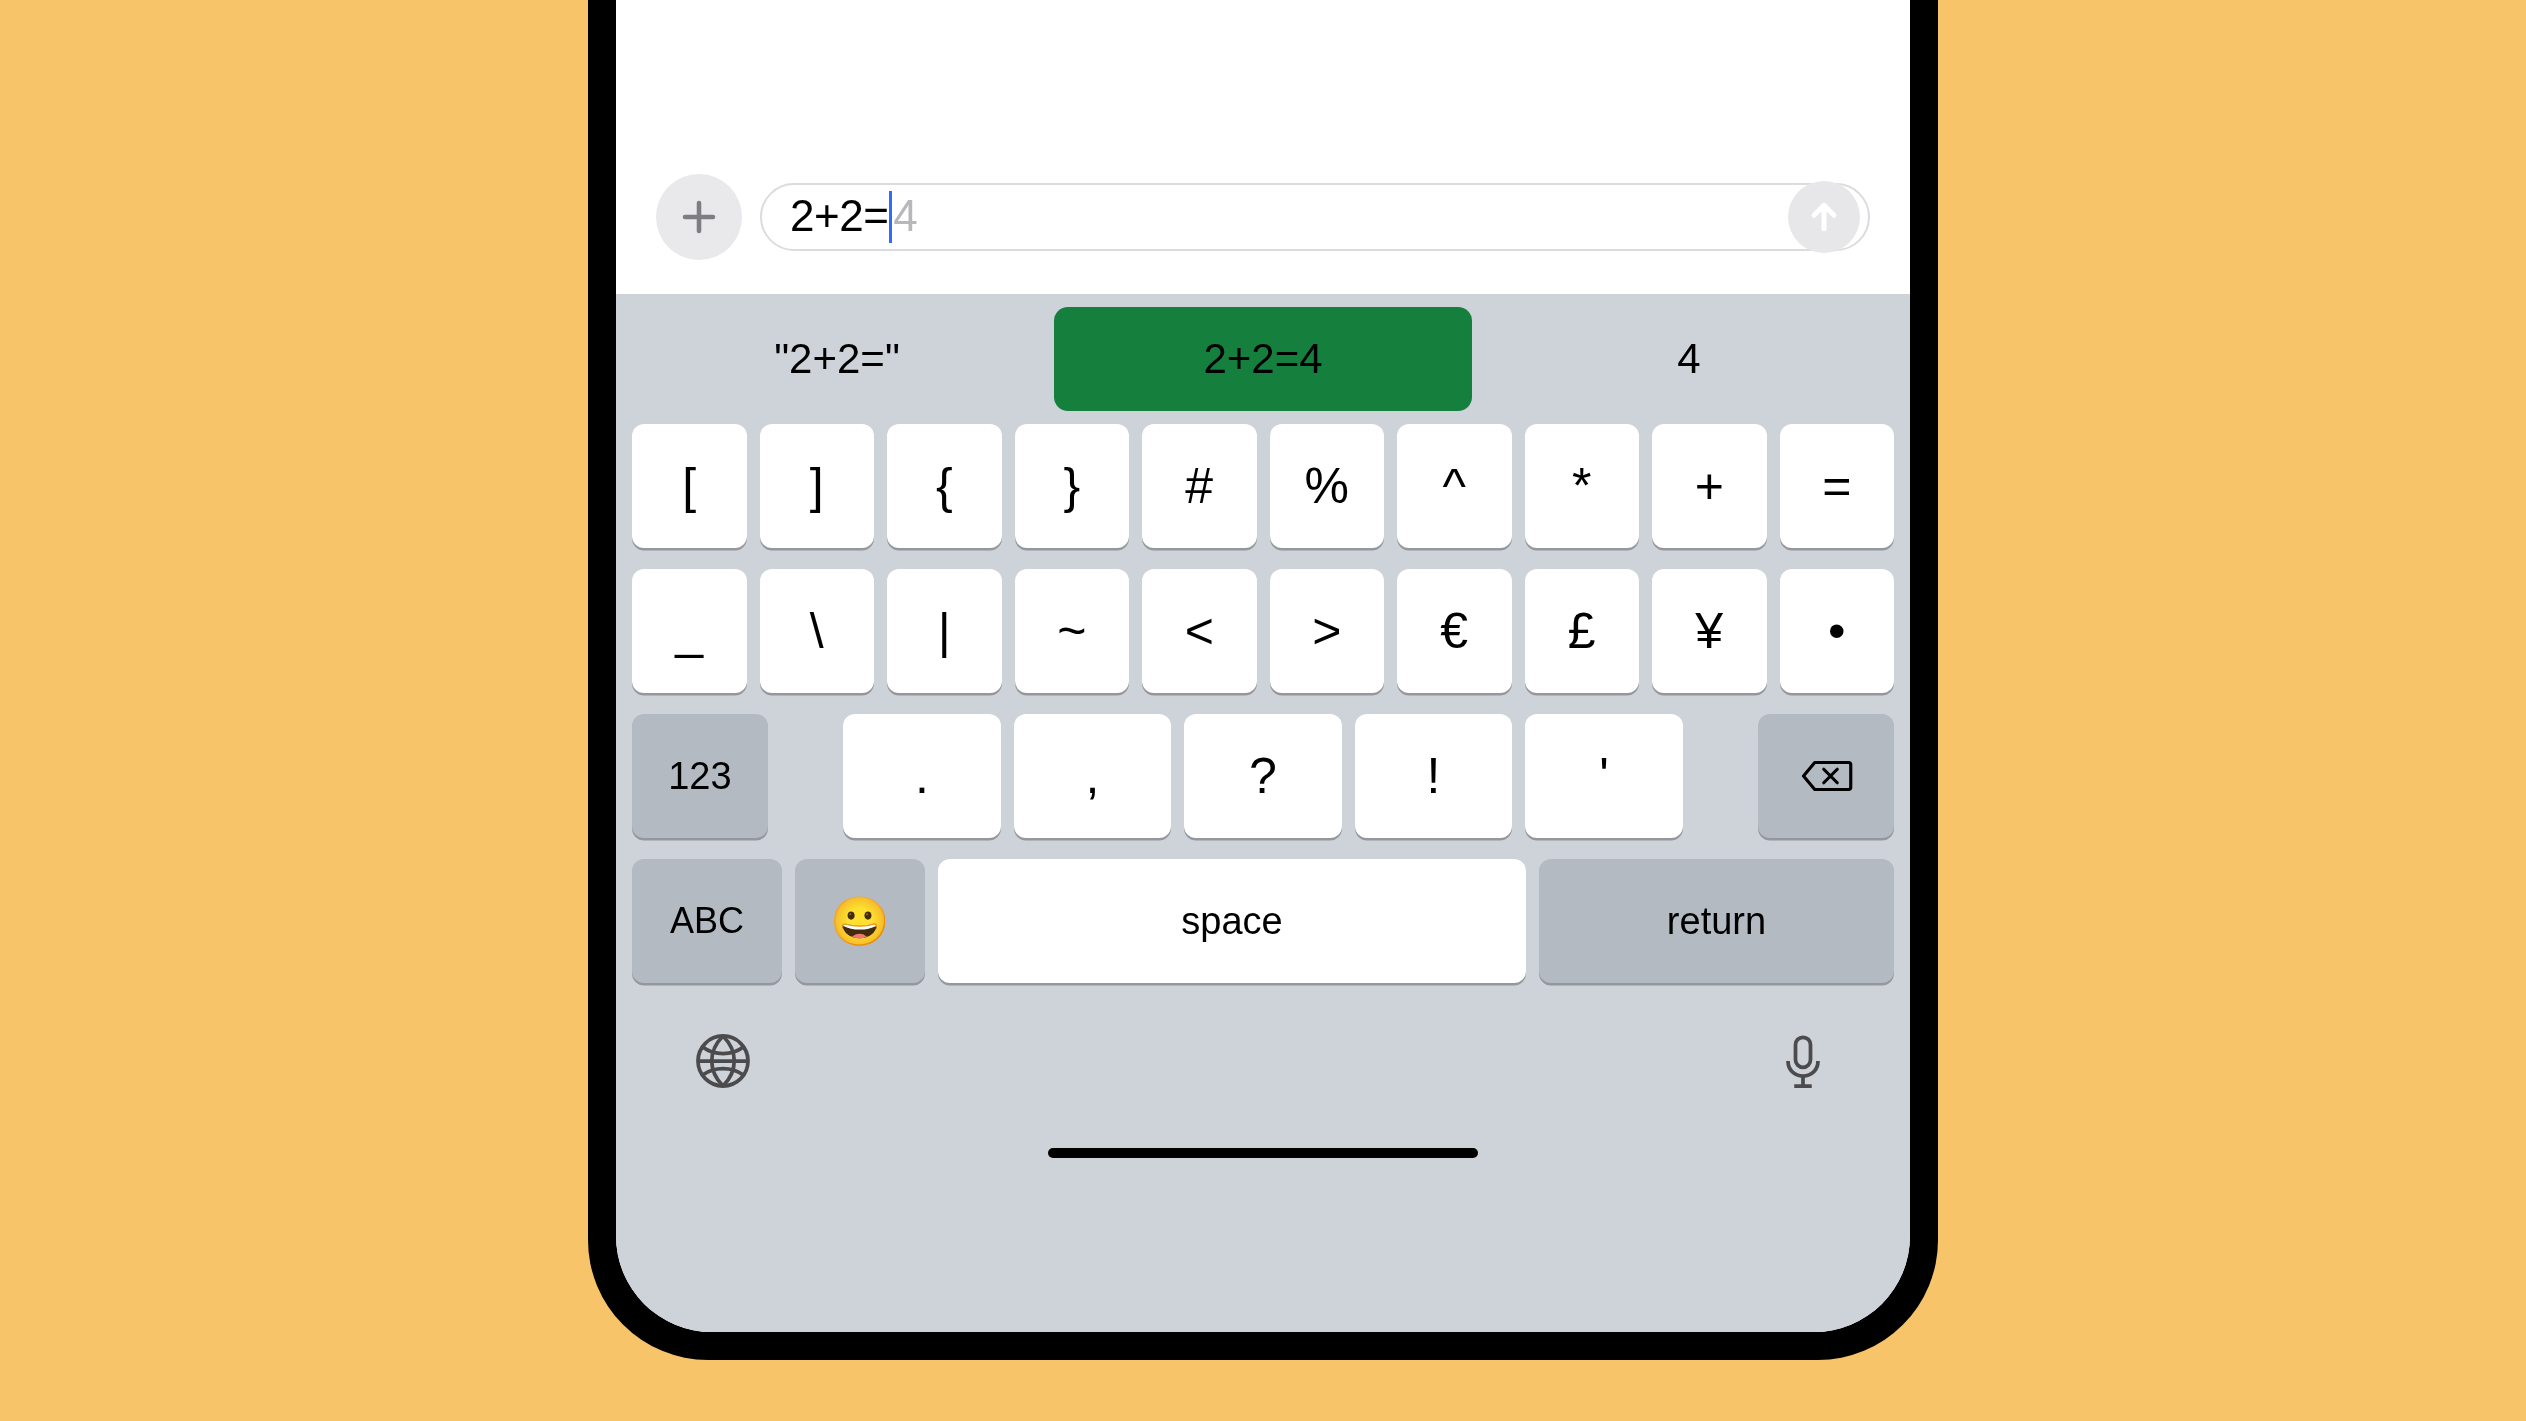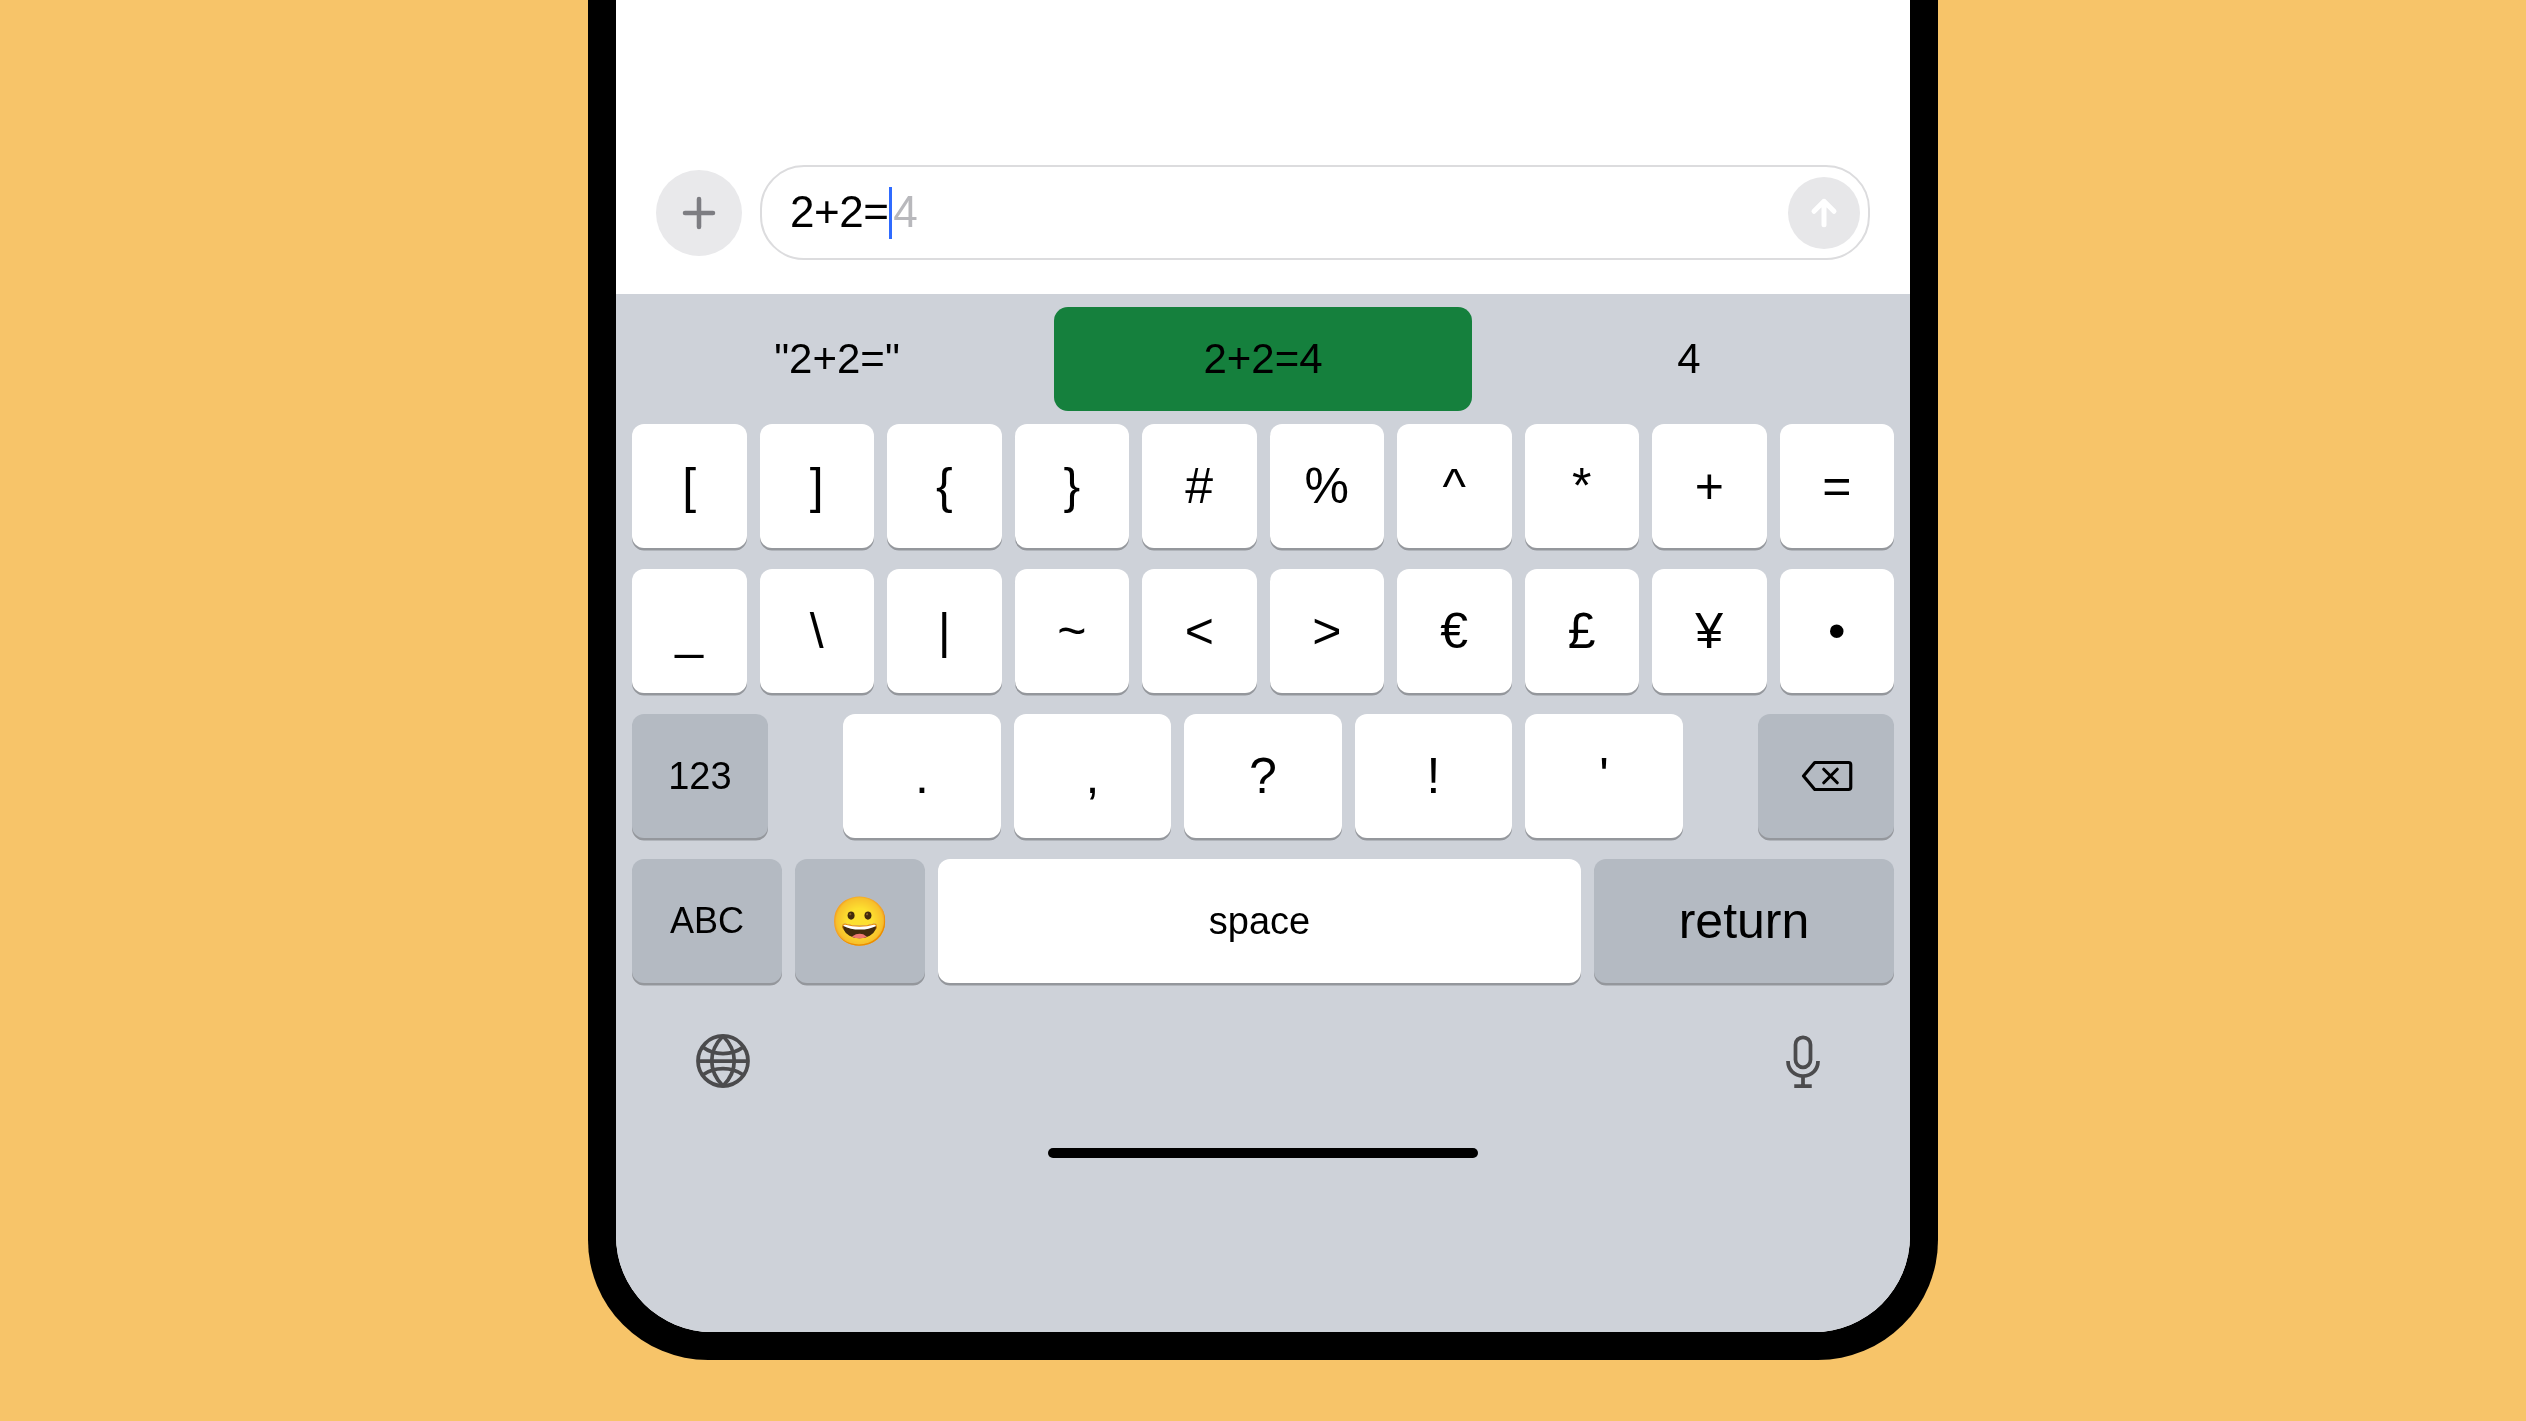--- a/index.html
+++ b/index.html
@@ -51,21 +51,21 @@
     height: 86px;
     border-radius: 50%;
     background: #e9e9eb;
     display: flex;
     align-items: center;
     justify-content: center;
   }
   .plus-btn svg { width: 42px; height: 42px; }
   .compose-field {
     flex: 1;
-    height: 95px;
+    height: 68px;
     border: 2px solid #dcdcde;
     border-radius: 44px;
     display: flex;
     align-items: center;
     padding: 0 8px 0 28px;
     position: relative;
   }
   .typed-wrap {
     display: flex;
     align-items: baseline;
@@ -145,21 +145,21 @@
   .key.mod { background: #b4bac2; font-size: 38px; }
   .key.num { width: 138px; }
   .key.pu  { width: 160px; }
   .key.del { width: 138px; }
   .spacer-r3 { width: 50px; }
 
   .krow.r4 { padding: 0 16px; }
   .key.abc   { width: 150px; font-size: 36px; }
   .key.emoji { width: 130px; font-size: 48px; }
   .key.space { flex: 1; font-size: 38px; }
-  .key.return{ width: 300px; font-size: 50px; }
+  .key.return{ width: 355px; font-size: 38px; }
 
   .bottom-row {
     height: 172px;
     display: flex;
     align-items: flex-start;
     justify-content: space-between;
     padding: 22px 72px 0;
     position: relative;
   }
   .icon-btn { width: 70px; height: 70px; display:flex; align-items:center; justify-content:center; }

